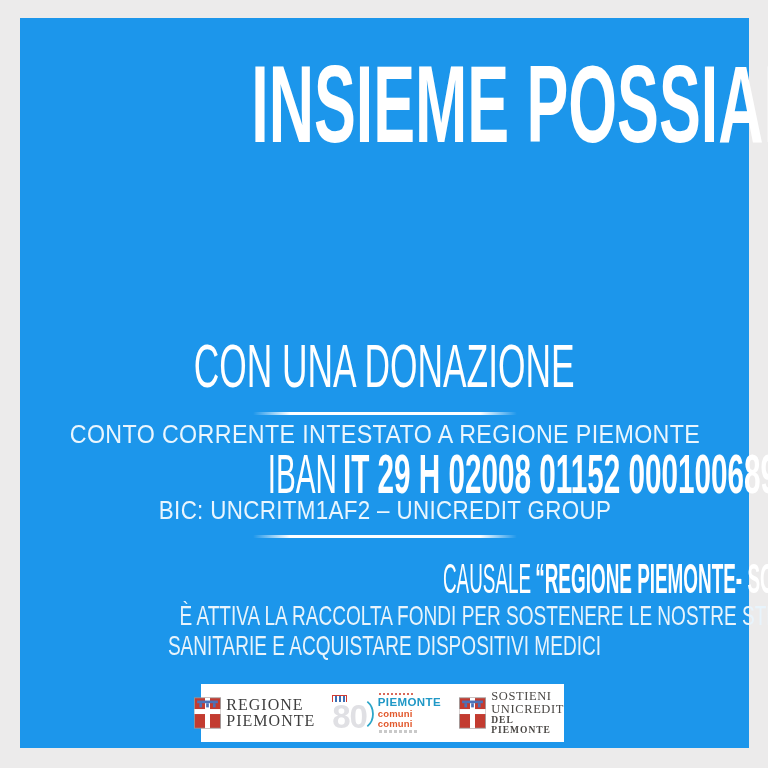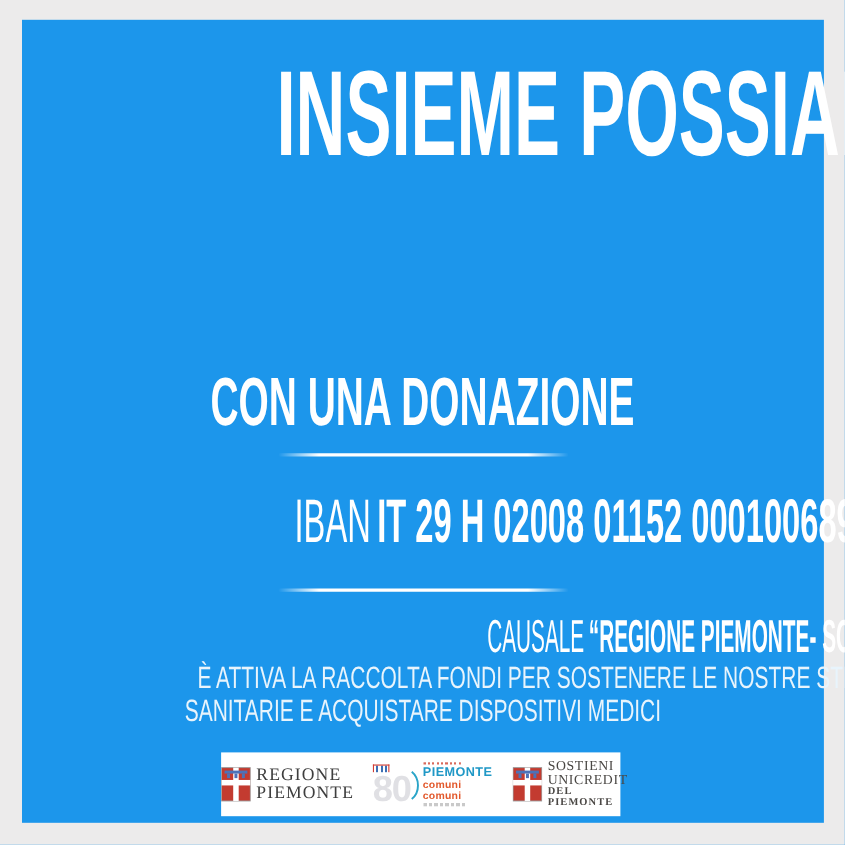--- a/index.html
+++ b/index.html
@@ -14,21 +14,21 @@
     background:#1C96EB;
   }
   .abs{position:absolute;left:0;right:0;text-align:center;color:#fff;white-space:nowrap;}
   .cx{display:inline-block;white-space:nowrap;transform:scaleX(var(--sx,1));transform-origin:50% 50%;}
 
   .title{top:41px;font-size:110px;font-weight:700;line-height:0.82;letter-spacing:0;}
   .title .cx{--sx:.57;}
 
   .appeal-light{top:260px;font-size:60px;font-weight:400;}
   .appeal-light .cx{--sx:.46;}
-  .appeal-bold{top:312px;font-size:62px;font-weight:700;}
+  .appeal-bold{top:312px;font-size:62px;font-weight:400;}
   .appeal-bold .cx{--sx:.57;}
 
   .divider{
     position:absolute;left:50%;width:264px;height:3px;margin-left:-132px;
     border-radius:2px;
     background:linear-gradient(90deg,rgba(255,255,255,0),#fff 14%,#fff 86%,rgba(255,255,255,0));
   }
   .div1{top:394px;}
   .div2{top:517px;}
 
@@ -48,21 +48,21 @@
   .causale-label{font-weight:400;margin-right:.22em;}
   .causale-value{font-weight:700;}
 
   .info{top:583px;font-size:28px;font-weight:400;color:#E8F4FC;line-height:1.07;}
   .info .cx{--sx:.68;}
 
   
   .footer{
     position:absolute;left:181px;top:666px;width:363px;height:58px;
     background:#FFFFFF;
-    display:flex;align-items:center;justify-content:space-between;gap:17px;
+    display:flex;align-items:center;justify-content:flex-end;gap:17px;
   }
   .logo{display:flex;align-items:center;gap:5px;}
   .shield{width:27px;height:32px;flex:0 0 auto;}
   .serif-txt{
     font-family:"Liberation Serif",serif;color:#3E3E3E;
     font-size:16px;line-height:1.0;letter-spacing:1px;font-weight:400;
   }
   .serif-txt.small{font-size:12.5px;line-height:1.05;letter-spacing:.6px;color:#4A4744;}
   .serif-txt .tiny{font-size:9.5px;letter-spacing:1px;font-weight:bold;}
 
@@ -93,27 +93,33 @@
   <div class="abs title">
     <div><span class="cx">INSIEME POSSIAMO</span></div>
   </div>
 
   <div class="abs appeal-bold">
     <span class="cx">CON UNA DONAZIONE</span>
   </div>
 
   <div class="divider div1"></div>
 
+  <div class="abs account">
+    <span class="cx">CONTO CORRENTE INTESTATO A REGIONE PIEMONTE</span>
+  </div>
 
   <div class="abs iban">
     <span class="cx">
       <span class="iban-label">IBAN</span><span class="iban-value">IT 29 H 02008 01152 000100689275</span>
     </span>
   </div>
 
+  <div class="abs bic">
+    <span class="cx">BIC: UNCRITM1AF2 – UNICREDIT GROUP</span>
+  </div>
 
   <div class="divider div2"></div>
 
   <div class="abs causale">
     <span class="cx">
       <span class="causale-label">CAUSALE</span><span class="causale-value">“REGIONE PIEMONTE- SOSTEGNO EMERGENZA CORONAVIRUS”</span>
     </span>
   </div>
 
   <div class="abs info">

